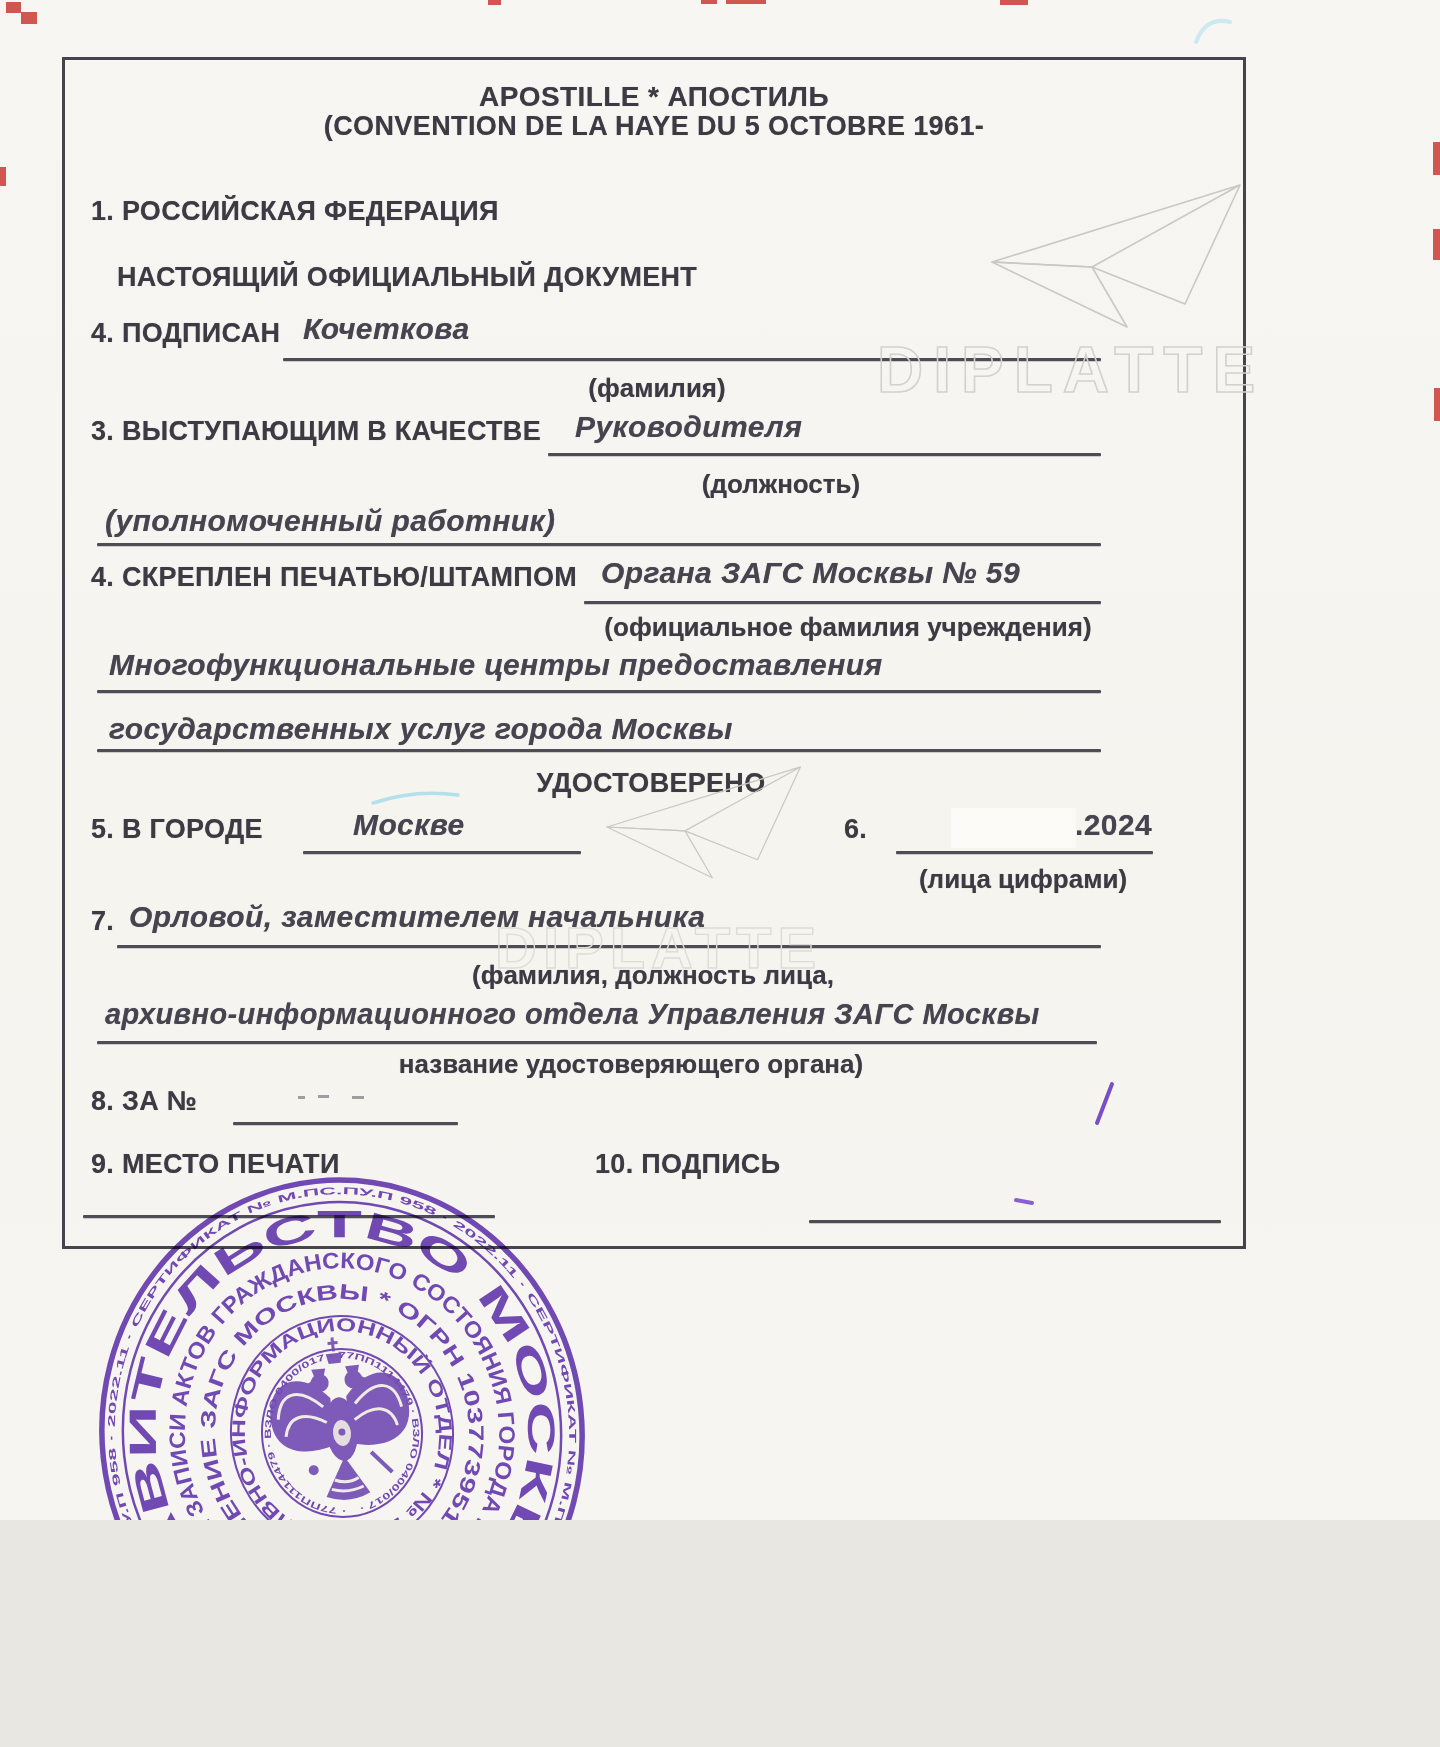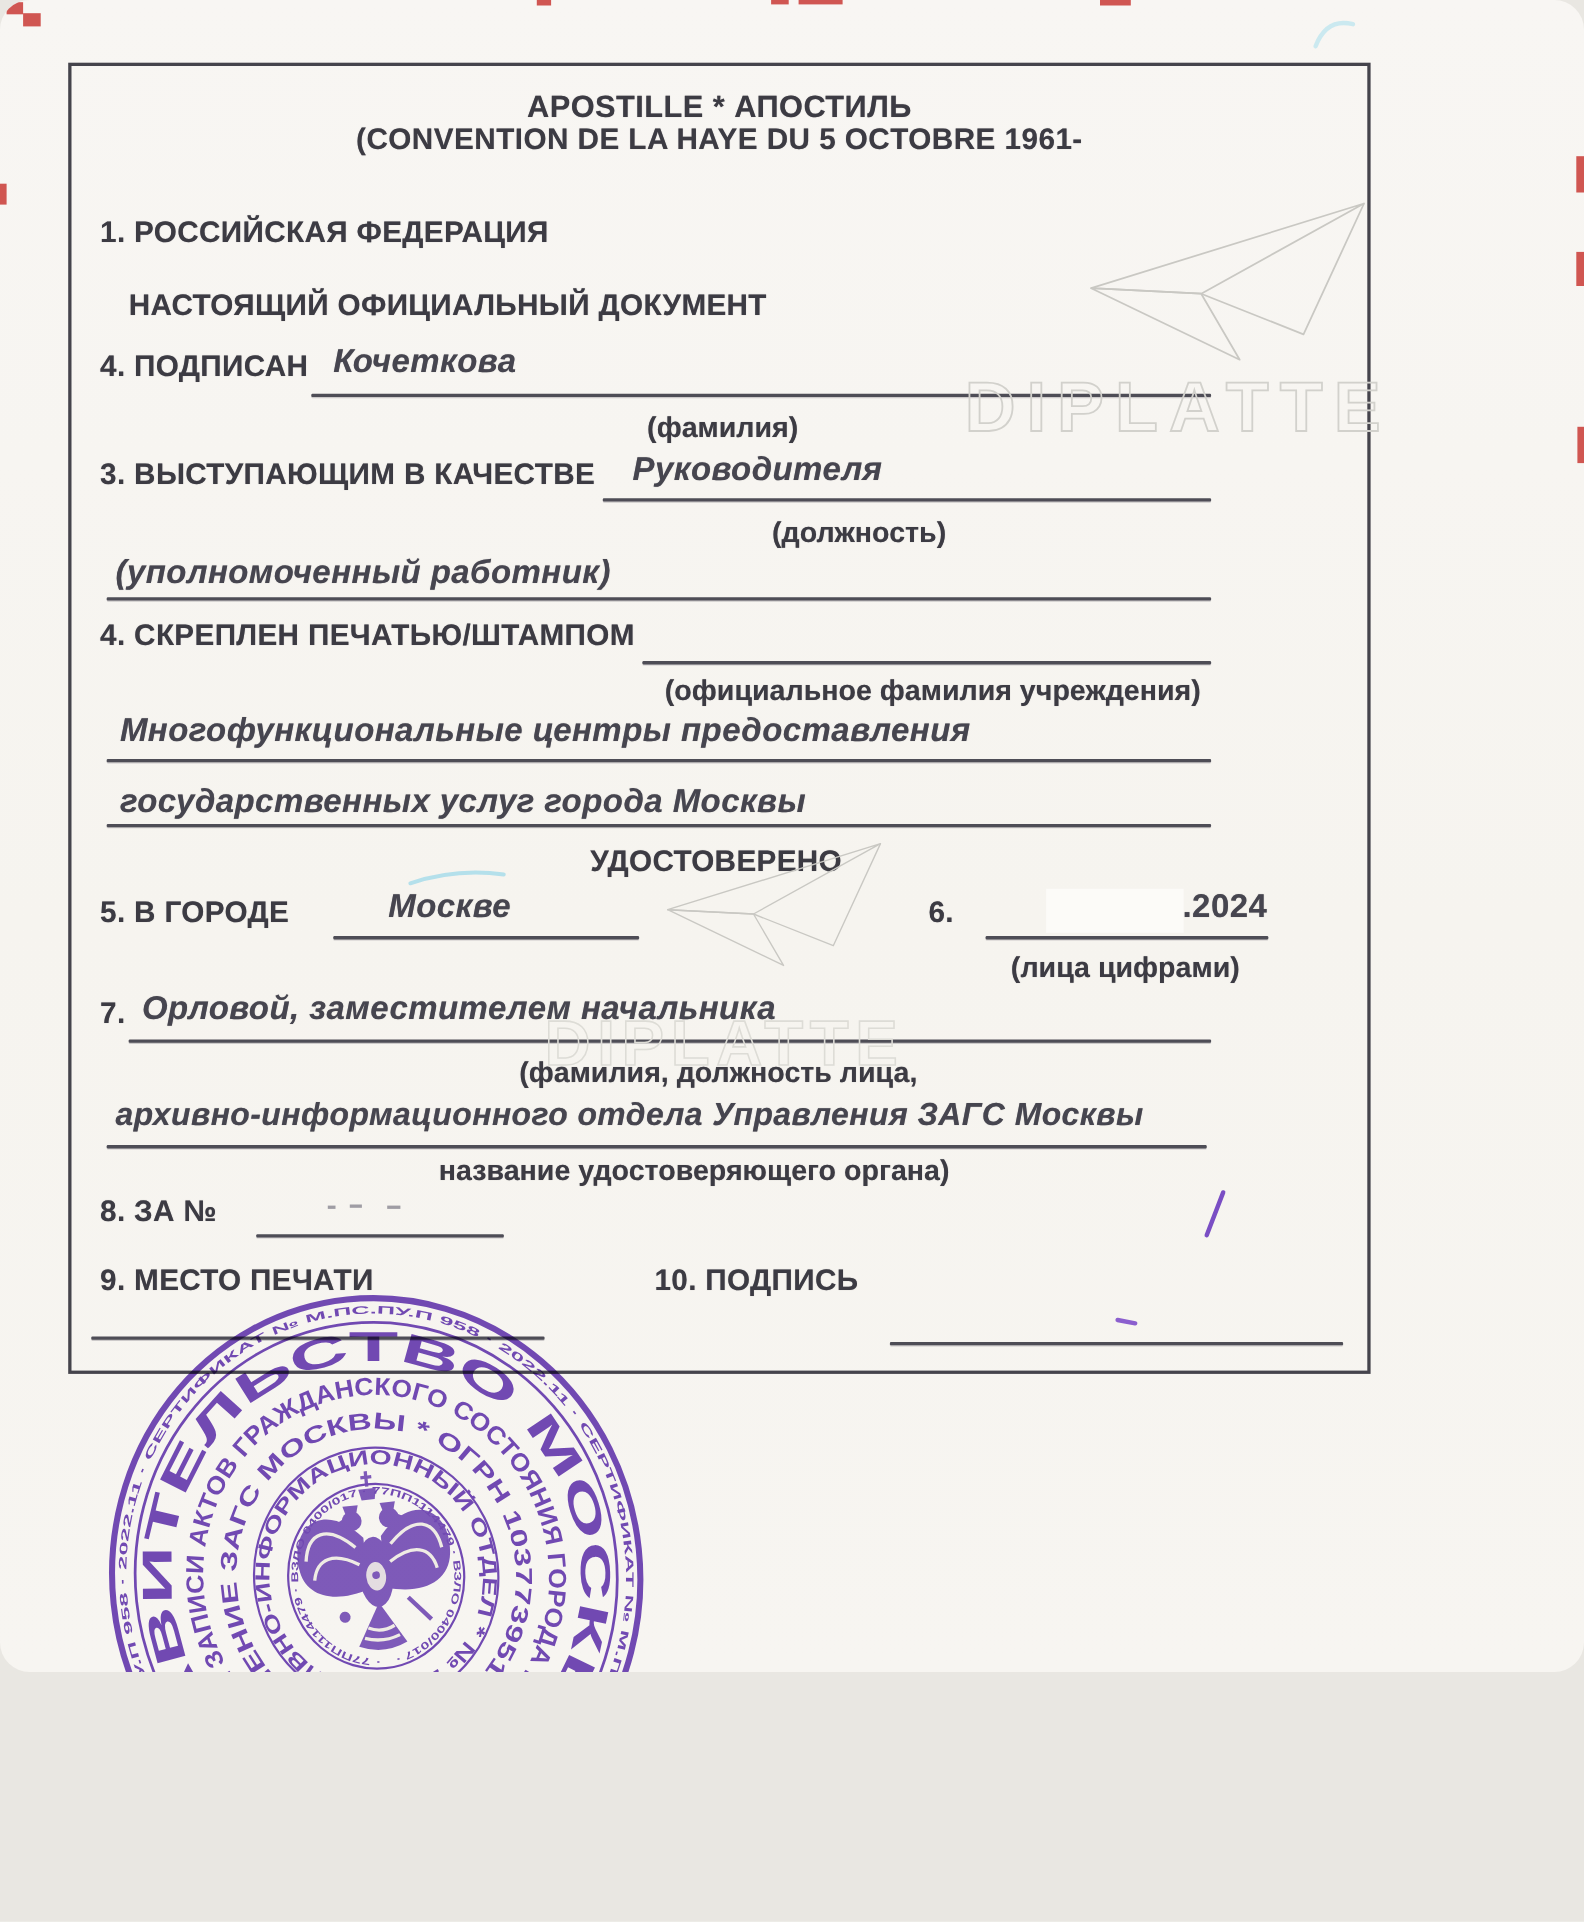--- a/index.html
+++ b/index.html
@@ -1,20 +1,19 @@
 <!DOCTYPE html>
 <html><head>
 <meta charset="utf-8">
 <style>
   html,body{margin:0;padding:0;background:#e9e7e2;}
   .page{
     position:relative;width:1440px;height:1520px;overflow:hidden;
     background:linear-gradient(180deg,#f8f6f3 0%,#f6f4ef 55%,#f7f5f1 100%);
     font-family:"Liberation Sans",sans-serif;
-    border-radius:27px;
   }
   .form-box{
     position:absolute;left:62px;top:57px;width:1184px;height:1192px;
     border:3px solid #45444c;box-sizing:border-box;
   }
   .t{position:absolute;font-family:"Liberation Sans",sans-serif;font-weight:bold;
      color:#3c3b43;white-space:nowrap;text-shadow:0 0 .7px rgba(60,59,67,.55);}
   .hdr{left:0;width:1178px;text-align:center;font-size:27px;letter-spacing:.4px;}
   .hdr1{font-size:28px;}
   .label{font-size:27px;letter-spacing:.3px;}
@@ -47,20 +46,21 @@
 
     <div class="t label" style="left:26px;top:356px">3. ВЫСТУПАЮЩИМ В КАЧЕСТВЕ</div>
     <div class="t value" style="left:510px;top:350px">Руководителя</div>
     <div class="uline" style="left:483px;top:393px;width:553px"></div>
     <div class="t caption" style="left:716px;top:409px">(должность)</div>
 
     <div class="t value" style="left:40px;top:444px">(уполномоченный работник)</div>
     <div class="uline" style="left:32px;top:483px;width:1004px"></div>
 
     <div class="t label" style="left:26px;top:502px">4. СКРЕПЛЕН ПЕЧАТЬЮ/ШТАМПОМ</div>
+    <div class="t value" style="left:536px;top:496px">Органа ЗАГС Москвы № 59</div>
     <div class="uline" style="left:519px;top:541px;width:517px"></div>
     <div class="t caption" style="left:783px;top:552px">(официальное фамилия учреждения)</div>
 
     <div class="t value" style="left:44px;top:588px">Многофункциональные центры предоставления</div>
     <div class="uline" style="left:32px;top:630px;width:1004px"></div>
 
     <div class="t value" style="left:44px;top:652px">государственных услуг города Москвы</div>
     <div class="uline" style="left:32px;top:689px;width:1004px"></div>
 
     <div class="t label" style="left:586px;top:708px;transform:translateX(-50%)">УДОСТОВЕРЕНО</div>

